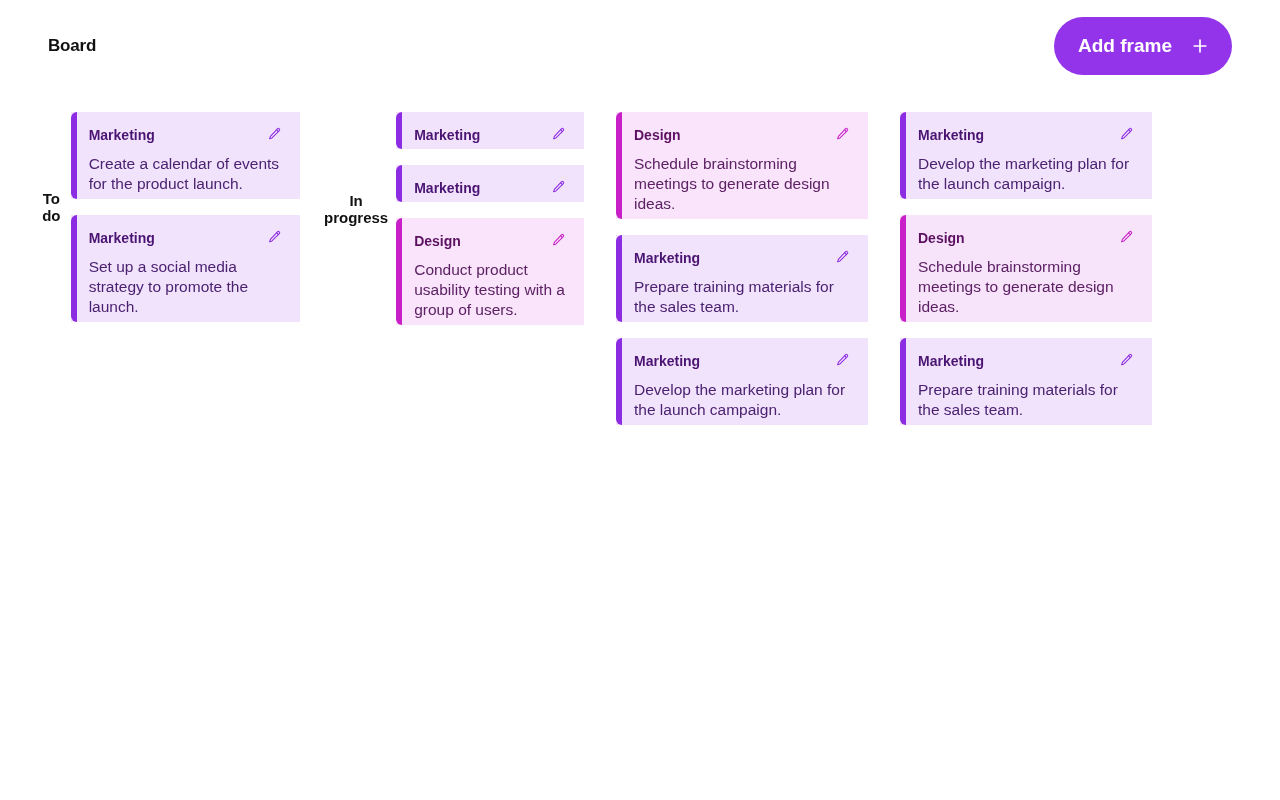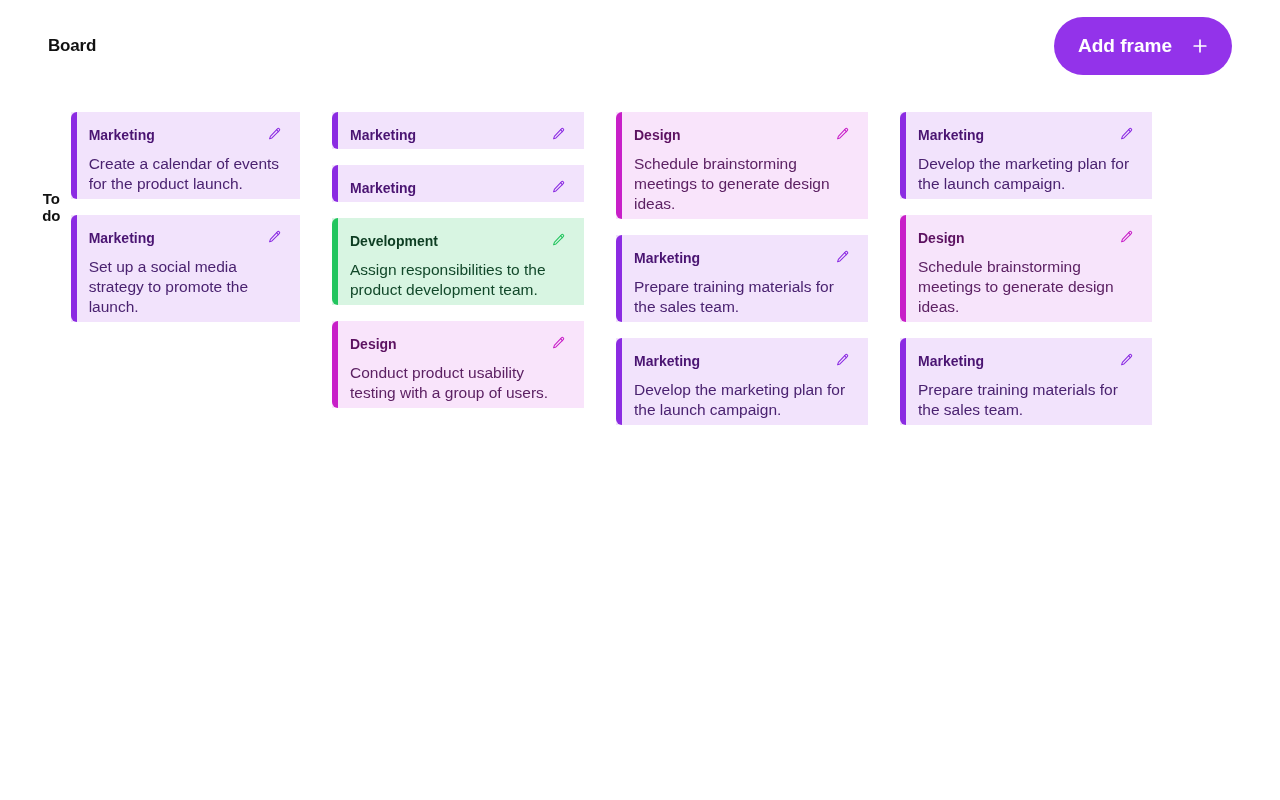--- a/index.html
+++ b/index.html
@@ -213,20 +213,21 @@
                   <path d="M11.1 1.9a1.4 1.4 0 0 1 2 2L5.3 11.7l-2.6.9.9-2.6 7.5-8.1z" stroke="currentColor" stroke-width="1.1" stroke-linejoin="round" stroke-linecap="round"></path>
                   <path d="M10.1 2.9l2 2" stroke="currentColor" stroke-width="1.1" stroke-linecap="round"></path>
                 </svg>
               </span>
             </div>
             <div class="card-body">Set up a social media strategy to promote the launch.</div>
           </div>
         </div>
       </div>
       <div class="column">
+        <div class="column-header">In progress</div>
         <div class="column-cards">
           <div class="card cat-marketing">
             <div class="card-top">
               <div class="card-category">Marketing</div>
               <span style="color: var(--accent); display: inline-flex;">
                 <svg class="edit-icon" viewBox="0 0 16 16" fill="none" aria-hidden="true">
                   <path d="M11.1 1.9a1.4 1.4 0 0 1 2 2L5.3 11.7l-2.6.9.9-2.6 7.5-8.1z" stroke="currentColor" stroke-width="1.1" stroke-linejoin="round" stroke-linecap="round"></path>
                   <path d="M10.1 2.9l2 2" stroke="currentColor" stroke-width="1.1" stroke-linecap="round"></path>
                 </svg>
               </span>
@@ -235,32 +236,20 @@
           <div class="card cat-marketing">
             <div class="card-top">
               <div class="card-category">Marketing</div>
               <span style="color: var(--accent); display: inline-flex;">
                 <svg class="edit-icon" viewBox="0 0 16 16" fill="none" aria-hidden="true">
                   <path d="M11.1 1.9a1.4 1.4 0 0 1 2 2L5.3 11.7l-2.6.9.9-2.6 7.5-8.1z" stroke="currentColor" stroke-width="1.1" stroke-linejoin="round" stroke-linecap="round"></path>
                   <path d="M10.1 2.9l2 2" stroke="currentColor" stroke-width="1.1" stroke-linecap="round"></path>
                 </svg>
               </span>
             </div>
-          </div>
-          <div class="card cat-development">
-            <div class="card-top">
-              <div class="card-category">Development</div>
-              <span style="color: var(--accent); display: inline-flex;">
-                <svg class="edit-icon" viewBox="0 0 16 16" fill="none" aria-hidden="true">
-                  <path d="M11.1 1.9a1.4 1.4 0 0 1 2 2L5.3 11.7l-2.6.9.9-2.6 7.5-8.1z" stroke="currentColor" stroke-width="1.1" stroke-linejoin="round" stroke-linecap="round"></path>
-                  <path d="M10.1 2.9l2 2" stroke="currentColor" stroke-width="1.1" stroke-linecap="round"></path>
-                </svg>
-              </span>
-            </div>
-            <div class="card-body">Assign responsibilities to the product development team.</div>
           </div>
           <div class="card cat-design">
             <div class="card-top">
               <div class="card-category">Design</div>
               <span style="color: var(--accent); display: inline-flex;">
                 <svg class="edit-icon" viewBox="0 0 16 16" fill="none" aria-hidden="true">
                   <path d="M11.1 1.9a1.4 1.4 0 0 1 2 2L5.3 11.7l-2.6.9.9-2.6 7.5-8.1z" stroke="currentColor" stroke-width="1.1" stroke-linejoin="round" stroke-linecap="round"></path>
                   <path d="M10.1 2.9l2 2" stroke="currentColor" stroke-width="1.1" stroke-linecap="round"></path>
                 </svg>
               </span>

